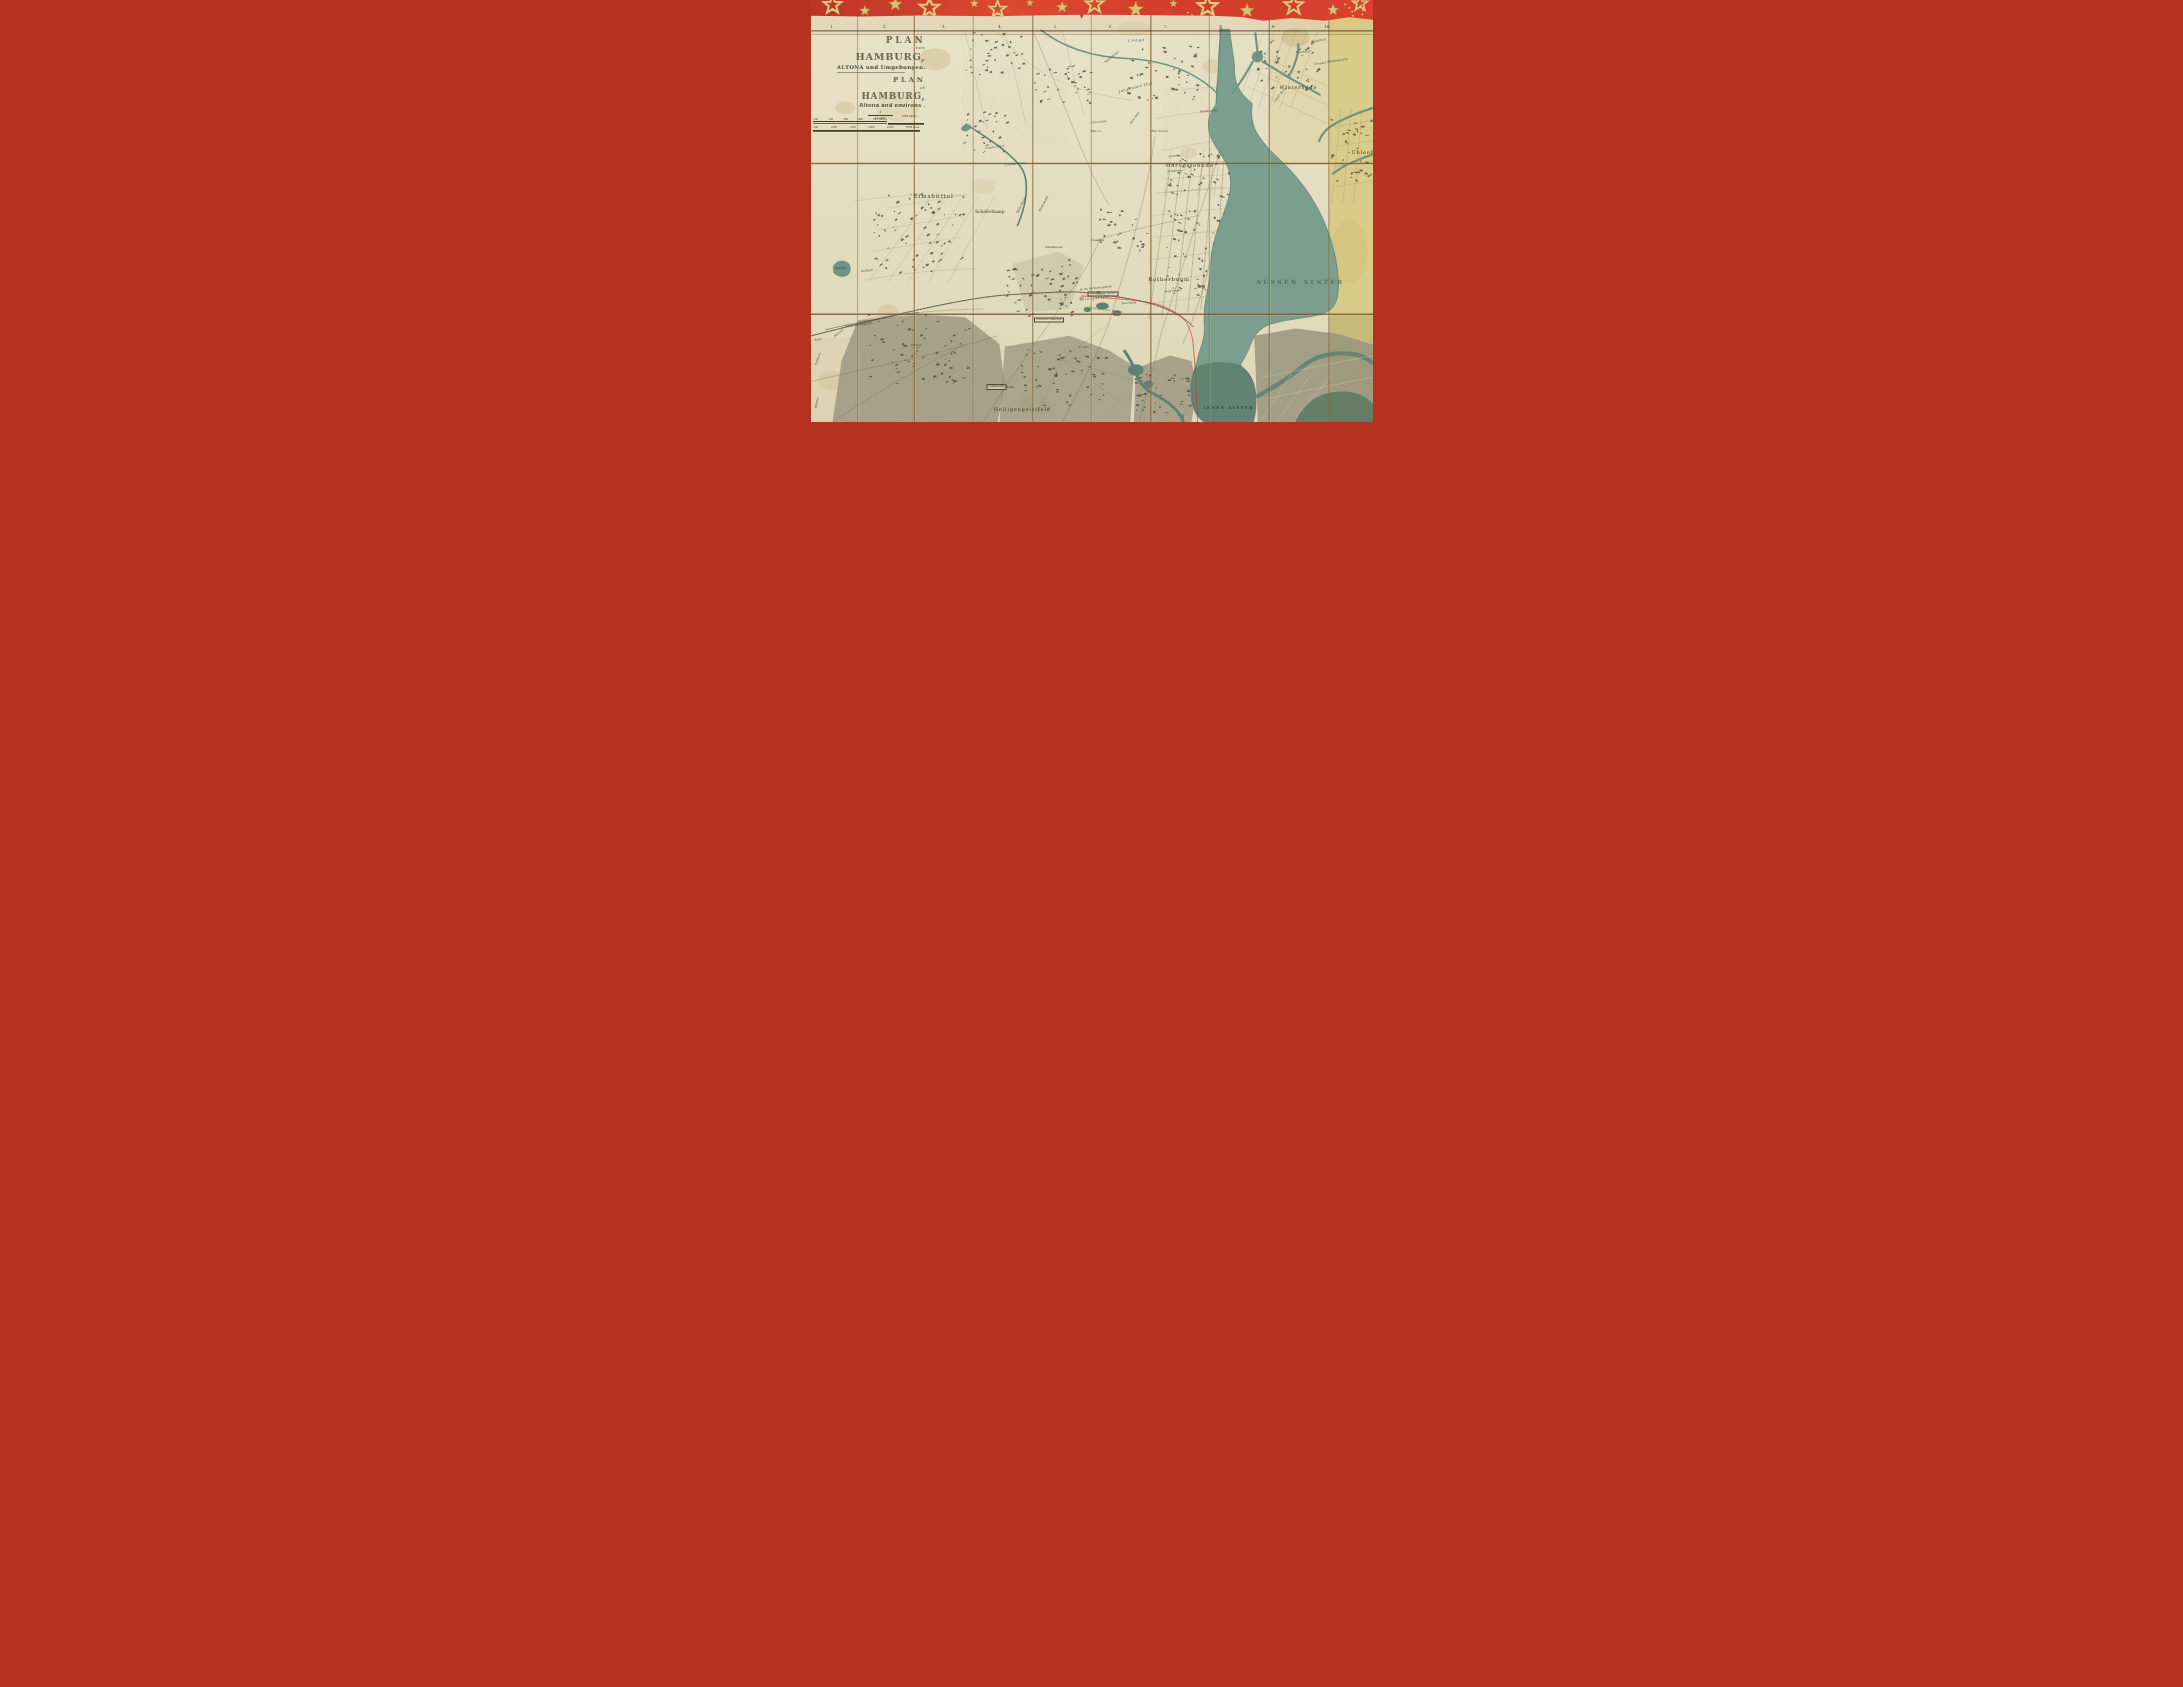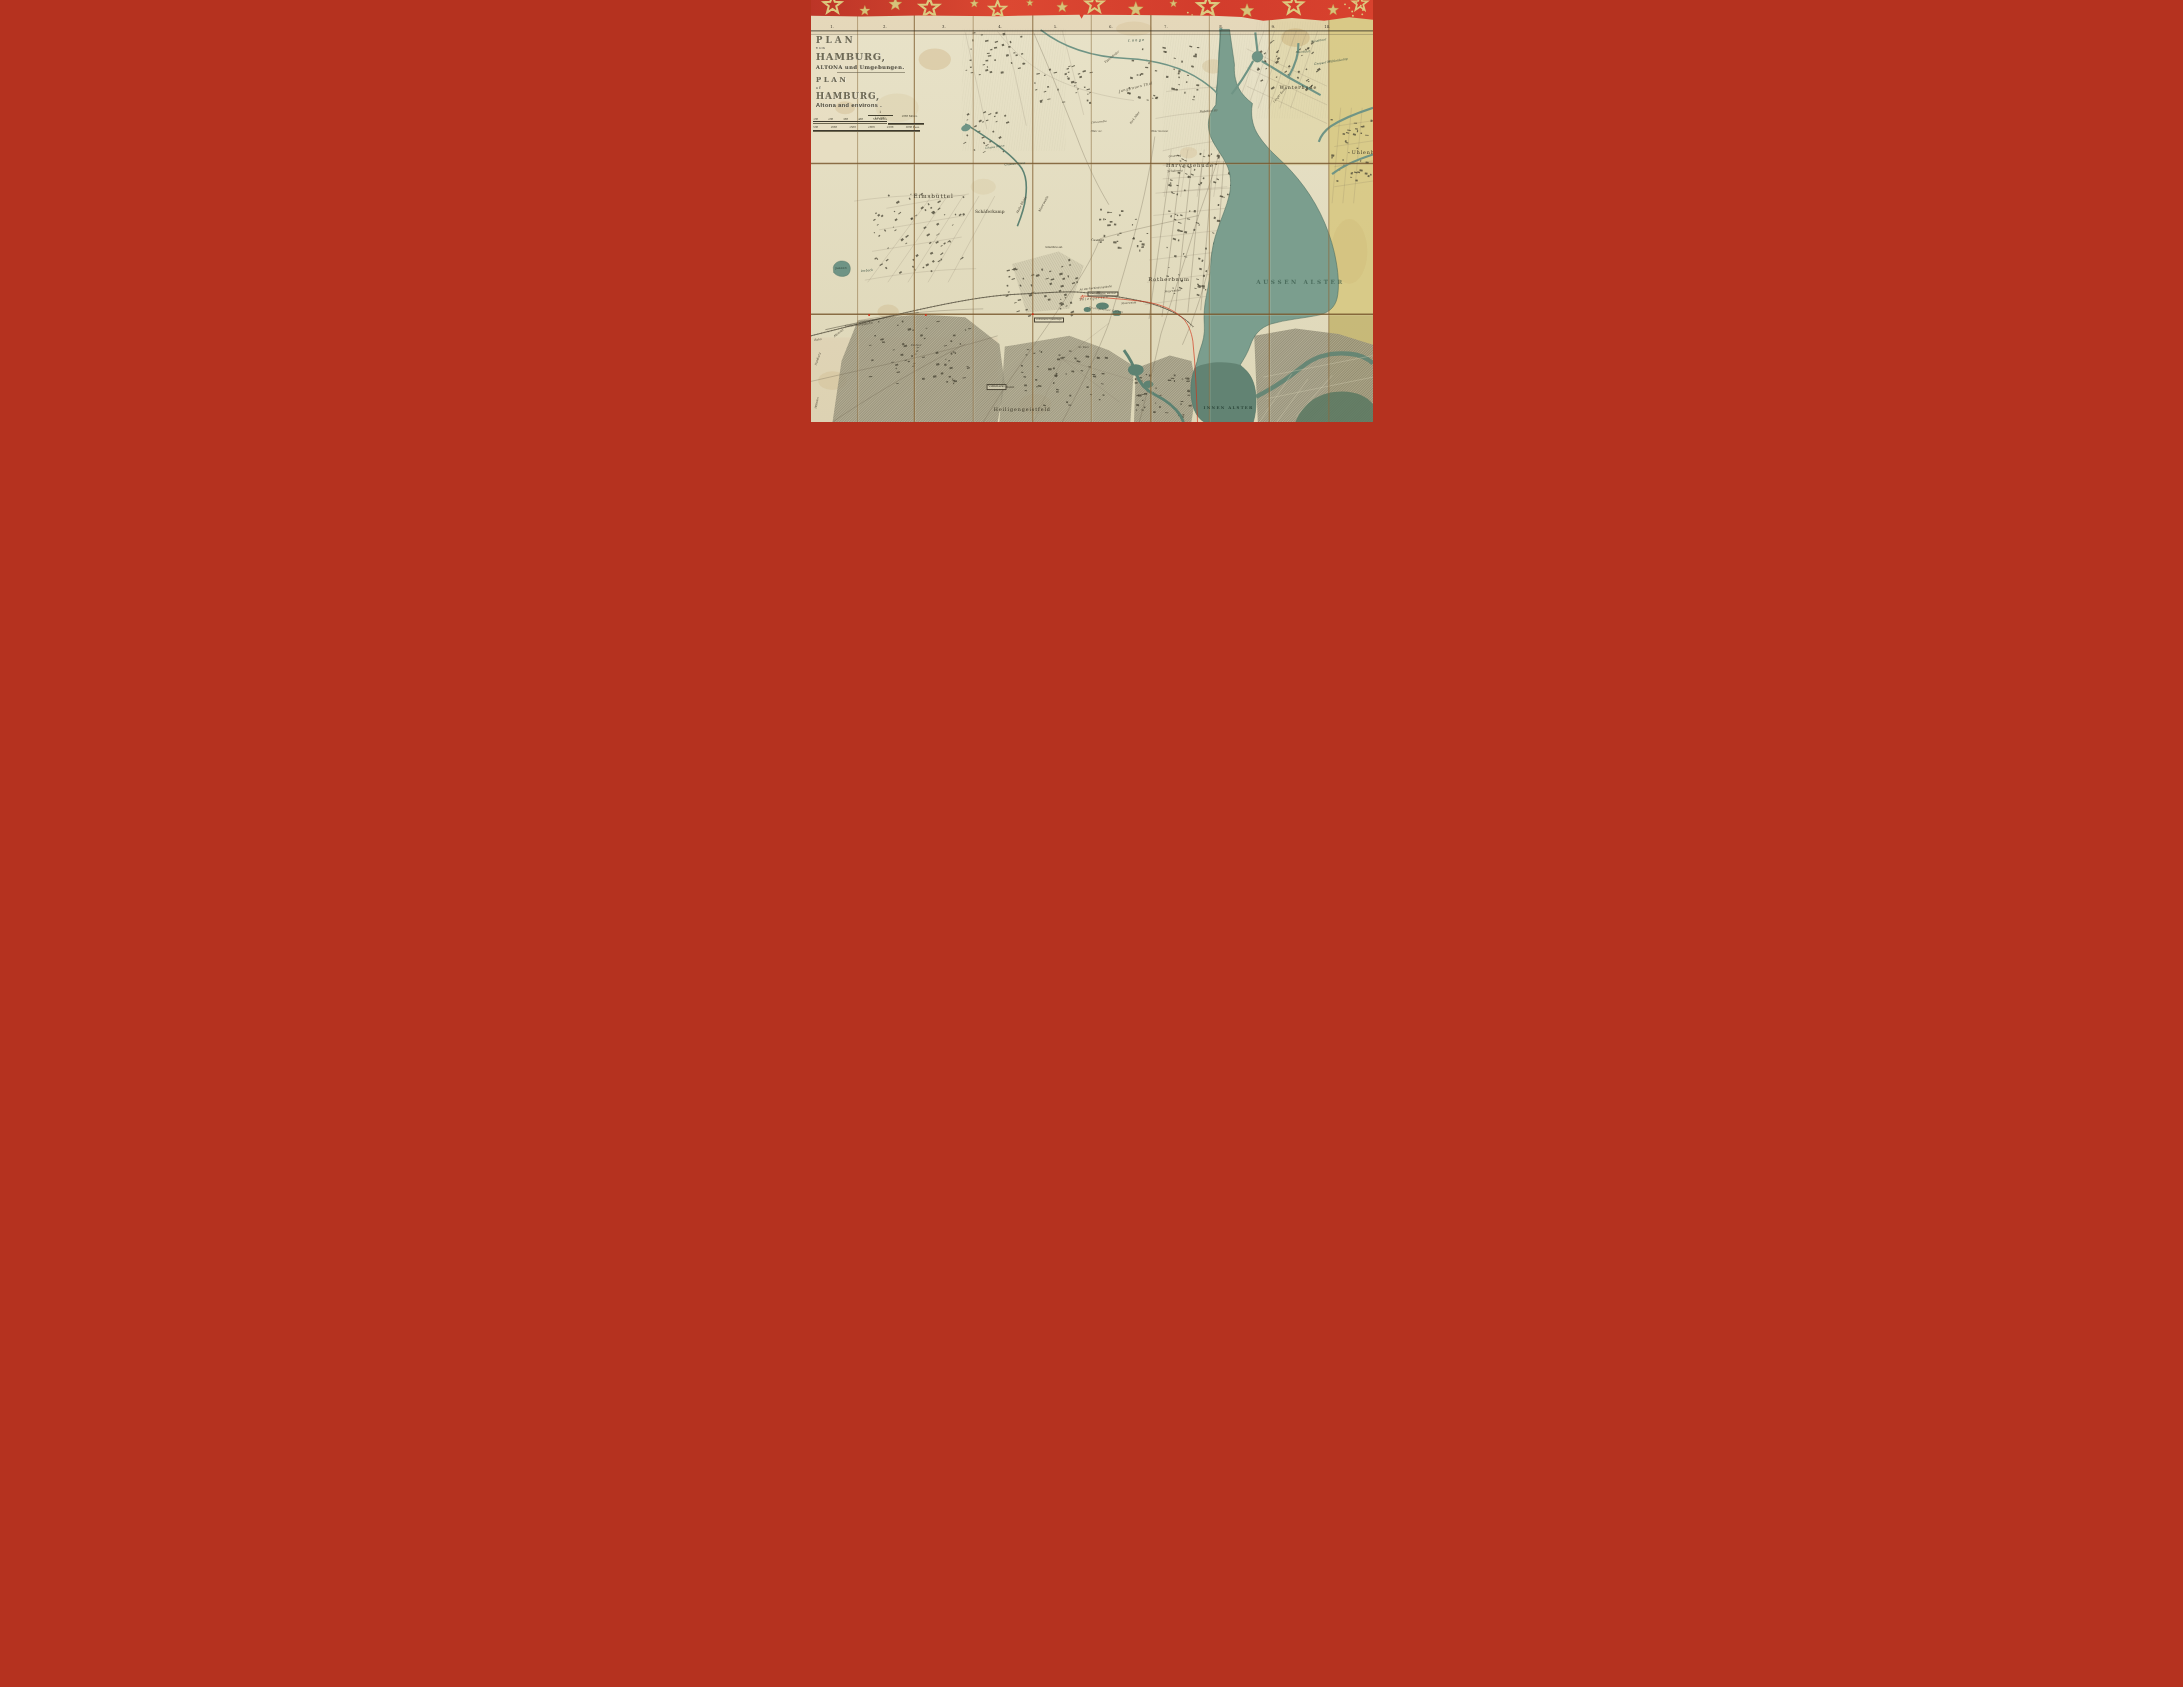--- a/index.html
+++ b/index.html
@@ -19,21 +19,21 @@
   .place{color:#3f3a2c;}
   .street{font-style:italic;color:#4a4435;}
   .stream{font-style:italic;color:#3c5244;}
   .onwater{color:#24382e;}
   .water-big{font-weight:bold;color:#2f4f40;opacity:.62;letter-spacing:2.6px;}
   .water-inner{opacity:.85;color:#223c30;letter-spacing:1.3px;}
   .boxed{border:0.4px solid #4a4435;padding:0.4px 1.3px;background:rgba(235,228,200,.55);}
   .secnum{position:absolute;top:6.13%;transform:translate(-50%,-50%);
           font-size:3.9px;color:#3a362a;}
   
-  .title-block{position:absolute;left:1%;top:8.2%;width:19.5%;text-align:left;
+  .title-block{position:absolute;left:1%;top:8.2%;width:19.5%;text-align:right;
                color:#6e6954;}
   .title-block>div{text-shadow:0.4px 0.4px 0 rgba(255,255,248,.75),-0.4px -0.4px 0 rgba(60,55,40,.35);}
   .t-big1{font-size:8.7px;letter-spacing:3.1px;font-weight:bold;}
   .t-small{font-size:3.9px;letter-spacing:0.9px;margin:0.9px 0;color:#5d5846;text-shadow:none;}
   .t-big2{font-size:9.6px;letter-spacing:0.9px;font-weight:bold;}
   .t-sub{font-size:5.2px;font-weight:bold;letter-spacing:0.4px;color:#55503e;margin-top:1.3px;}
   .t-div{border-top:0.4px solid #6b6450;width:62%;margin:2.6px auto 1.7px auto;opacity:.6;}
   .t-big3{font-size:7px;letter-spacing:2.6px;font-weight:bold;}
   .t-big4{font-size:8.7px;letter-spacing:0.9px;font-weight:bold;}
   .t-sub-en{font-size:5.7px;font-weight:bold;letter-spacing:0.4px;color:#4c4736;

